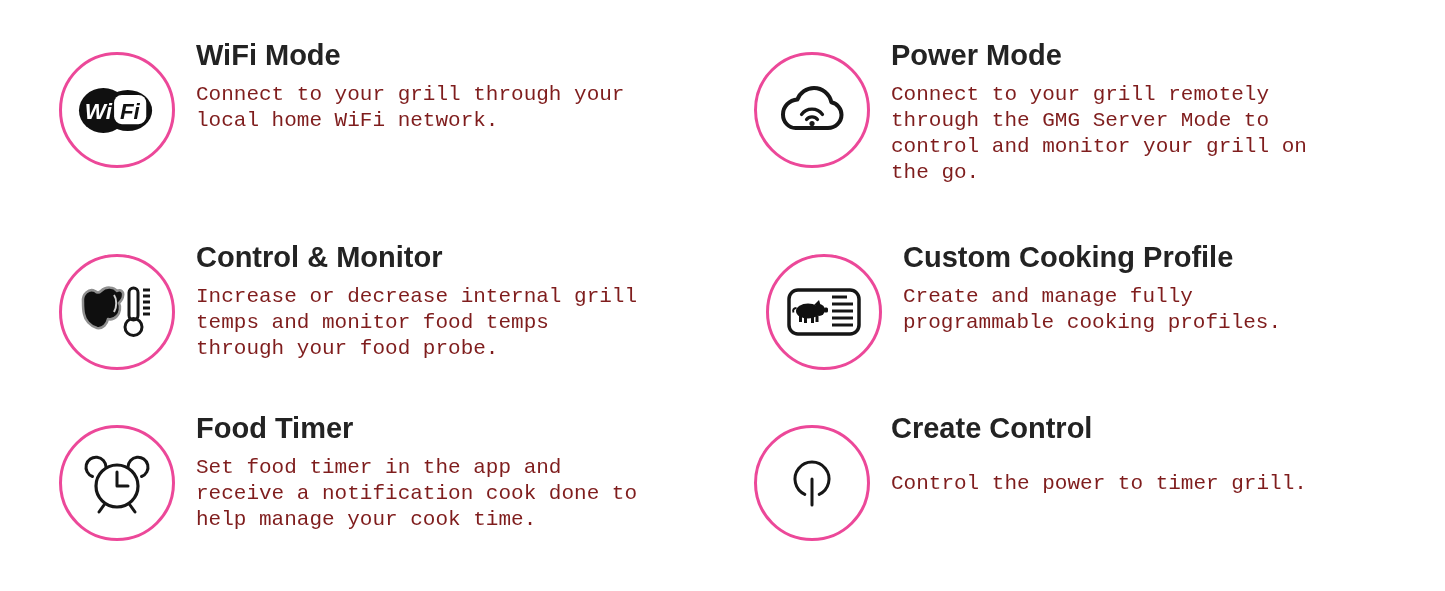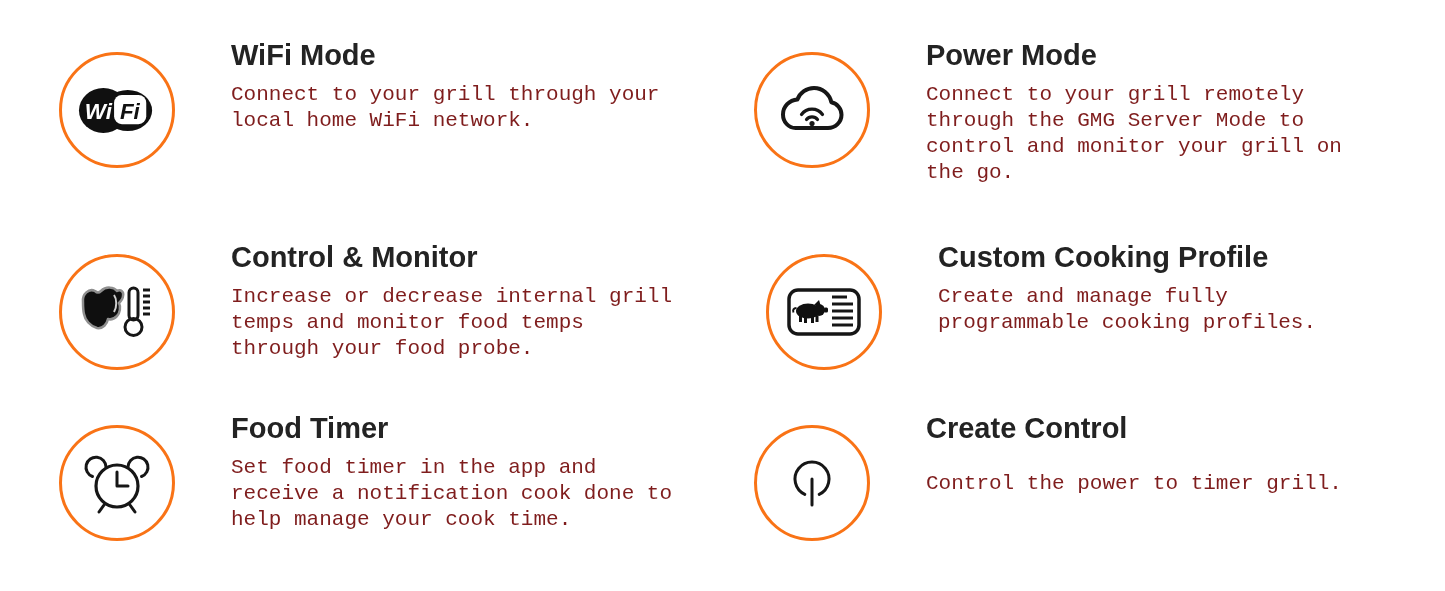--- a/index.html
+++ b/index.html
@@ -27,30 +27,30 @@
     display: flex;
     align-items: flex-start;
     width: 695px;
     flex: none;
   }
   .icon-circle {
     flex: none;
     width: 110px;
     height: 110px;
     margin-top: 14px;
-    border: 3px solid #f97316;
+    border: 3px solid #ec4899;
     border-radius: 50%;
     display: flex;
     align-items: center;
     justify-content: center;
     background: #ffffff;
     box-sizing: content-box;
   }
   .feature-text {
-    margin-left: 56px;
+    margin-left: 21px;
     width: 450px;
   }
   .feature-title {
     margin: 0;
     font-size: 29px;
     line-height: 34px;
     font-weight: bold;
     color: #232323;
   }
   .feature-desc {

